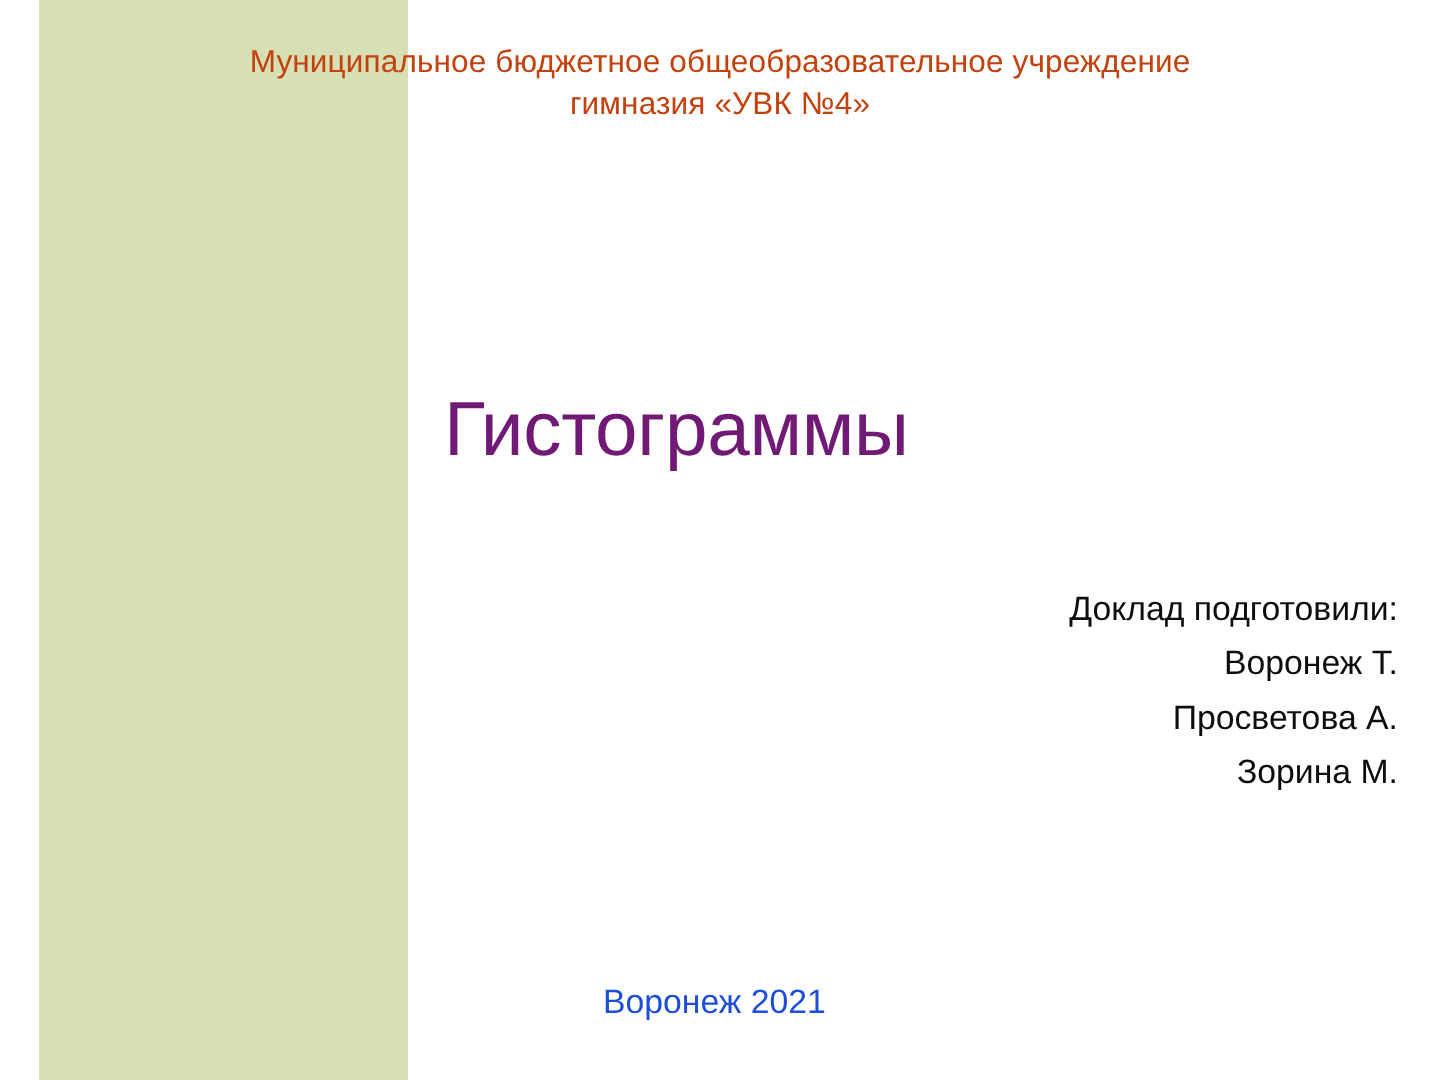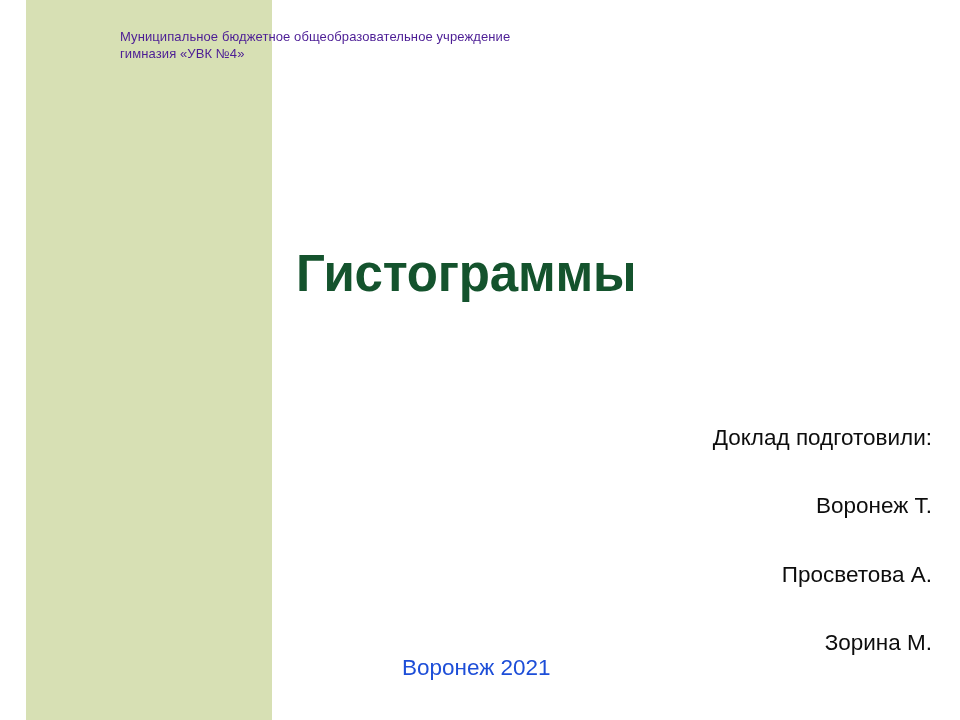--- a/index.html
+++ b/index.html
@@ -26,56 +26,55 @@
     top: 0;
     width: 246px;
     height: 720px;
     background: #d7e0b4;
   }
   .header-block {
     position: absolute;
     left: 120px;
     top: 28px;
     width: 720px;
-    text-align: left;
-    font-size: 13px;
+    text-align: center;
+    font-size: 21px;
     line-height: 1.32;
-    color: #4c1d95;
+    color: #c2410c;
     font-weight: 400;
     letter-spacing: 0.1px;
   }
   .header-line {
     display: block;
     white-space: nowrap;
   }
   .header-line.second {
     white-space: normal;
   }
   .title {
     position: absolute;
     left: 296px;
-    top: 244px;
+    top: 256px;
     font-size: 51px;
-    font-weight: bold;
-    color: #14532d;
+    font-weight: normal;
+    color: #701a75;
     letter-spacing: -0.2px;
   }
   .authors {
     position: absolute;
     right: 28px;
     top: 388px;
     width: 520px;
     text-align: right;
     font-size: 22.5px;
     line-height: 1.62;
     color: #0d0d0d;
   }
   .authors div {
     display: block;
-    margin-top: 32px;
   }
   .place-year {
     position: absolute;
     left: 402px;
     top: 655px;
     font-size: 22.5px;
     color: #1d4ed8;
   }
 </style>
 </head>

